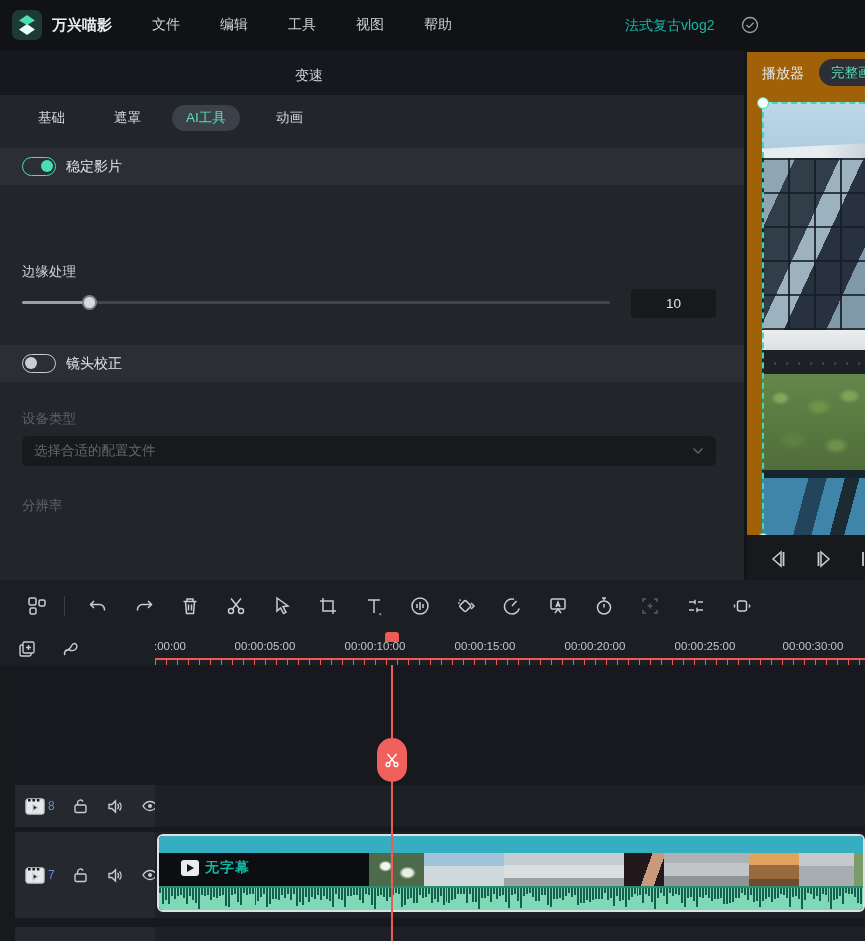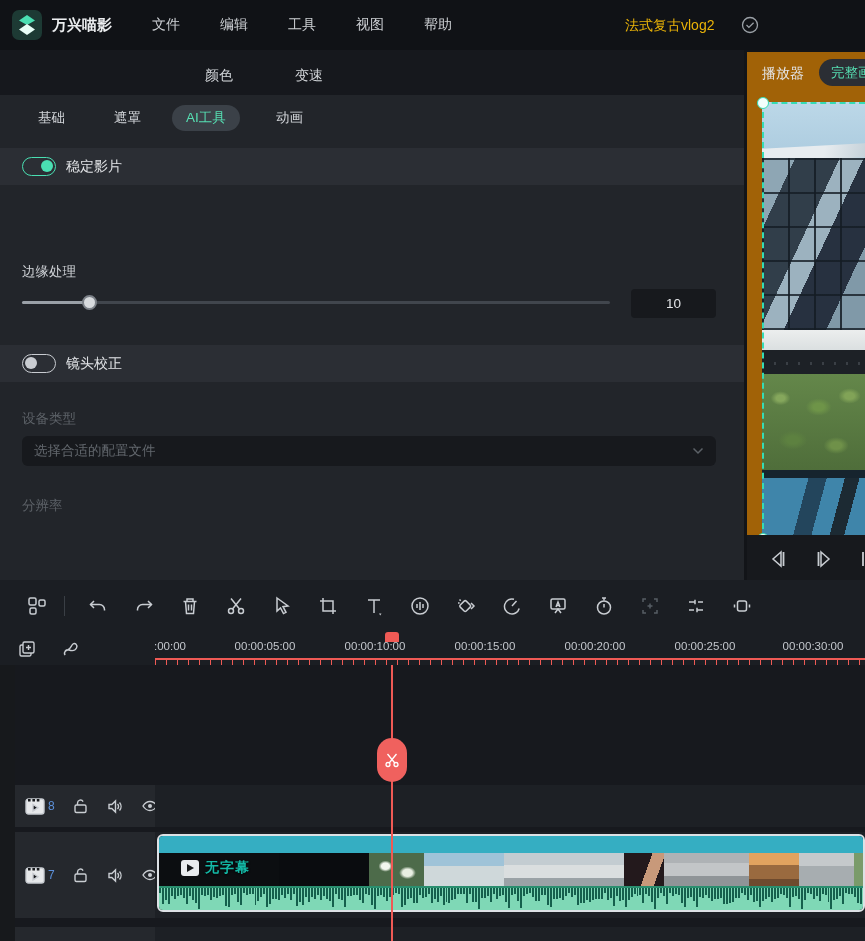--- a/index.html
+++ b/index.html
@@ -7,21 +7,21 @@
     font-family:"Liberation Sans","DejaVu Sans",sans-serif; color:#d8dadd; }
   svg { display:block; }
 
   
   #menubar { position:absolute; left:0; top:0; width:865px; height:50px; background:#101216; display:flex; align-items:center; }
   #logo { width:30px; height:30px; margin-left:12px; border-radius:7px; background:#1d3a34; position:relative; }
   #logo .dia1 { position:absolute; left:7px; top:5px; width:16px; height:10px; background:#4adfb2; clip-path:polygon(50% 0,100% 55%,50% 100%,0 55%); }
   #logo .dia2 { position:absolute; left:7px; top:14px; width:16px; height:11px; background:#e8fef7; clip-path:polygon(50% 0,100% 50%,50% 100%,0 50%); }
   #brand { margin-left:10px; font-size:15px; font-weight:bold; color:#eceef0; }
   .menu-item { font-size:14px; color:#cdd0d4; padding:6px 0; margin-left:40px; cursor:default; }
-  #project-title { position:absolute; left:625px; top:17px; font-size:14px; color:#eab308; }
+  #project-title { position:absolute; left:625px; top:17px; font-size:14px; color:#14b8a6; }
   #saved-check { position:absolute; left:741px; top:16px; }
 
   
   #tabbar { position:absolute; left:0; top:50px; width:744px; height:45px; background:#16181d; }
   .tab { position:absolute; top:5px; height:40px; line-height:40px; text-align:center; width:88px; font-size:14px; color:#d3d6da; }
   .tab.active { background:#22252a; border-radius:8px 8px 0 0; color:#56dfb2; }
   #left-panel { position:absolute; left:0; top:95px; width:744px; height:485px; background:#22252a; }
   .subtab { position:absolute; top:10px; height:26px; line-height:26px; padding:0 14px; border-radius:14px; font-size:13.5px; color:#d3d6da; }
   .subtab.active { background:#3b4148; color:#56dfb2; }
 
@@ -158,21 +158,20 @@
   <div id="project-title">法式复古vlog2</div>
   <div id="saved-check">
     <svg width="18" height="18" viewBox="0 0 18 18">
         <circle cx="9" cy="9" r="7.5" stroke="#9aa0a6" fill="none" stroke-width="1.3"></circle>
         <path d="M5.5 9l2.4 2.4L12.6 6.7" stroke="#9aa0a6" fill="none" stroke-width="1.3"></path>
       </svg>
   </div>
 </div>
 
 <div id="tabbar">
-  <div class="tab" style="left:175px">颜色</div>
   <div class="tab" style="left:265px">变速</div>
 </div>
 
 <div id="left-panel">
   <div class="subtab" style="left:24px">基础</div>
   <div class="subtab" style="left:100px">遮罩</div>
   <div class="subtab active" style="left:172px">AI工具</div>
   <div class="subtab" style="left:262px">动画</div>
 
   <div class="section-head" style="top:53px">

